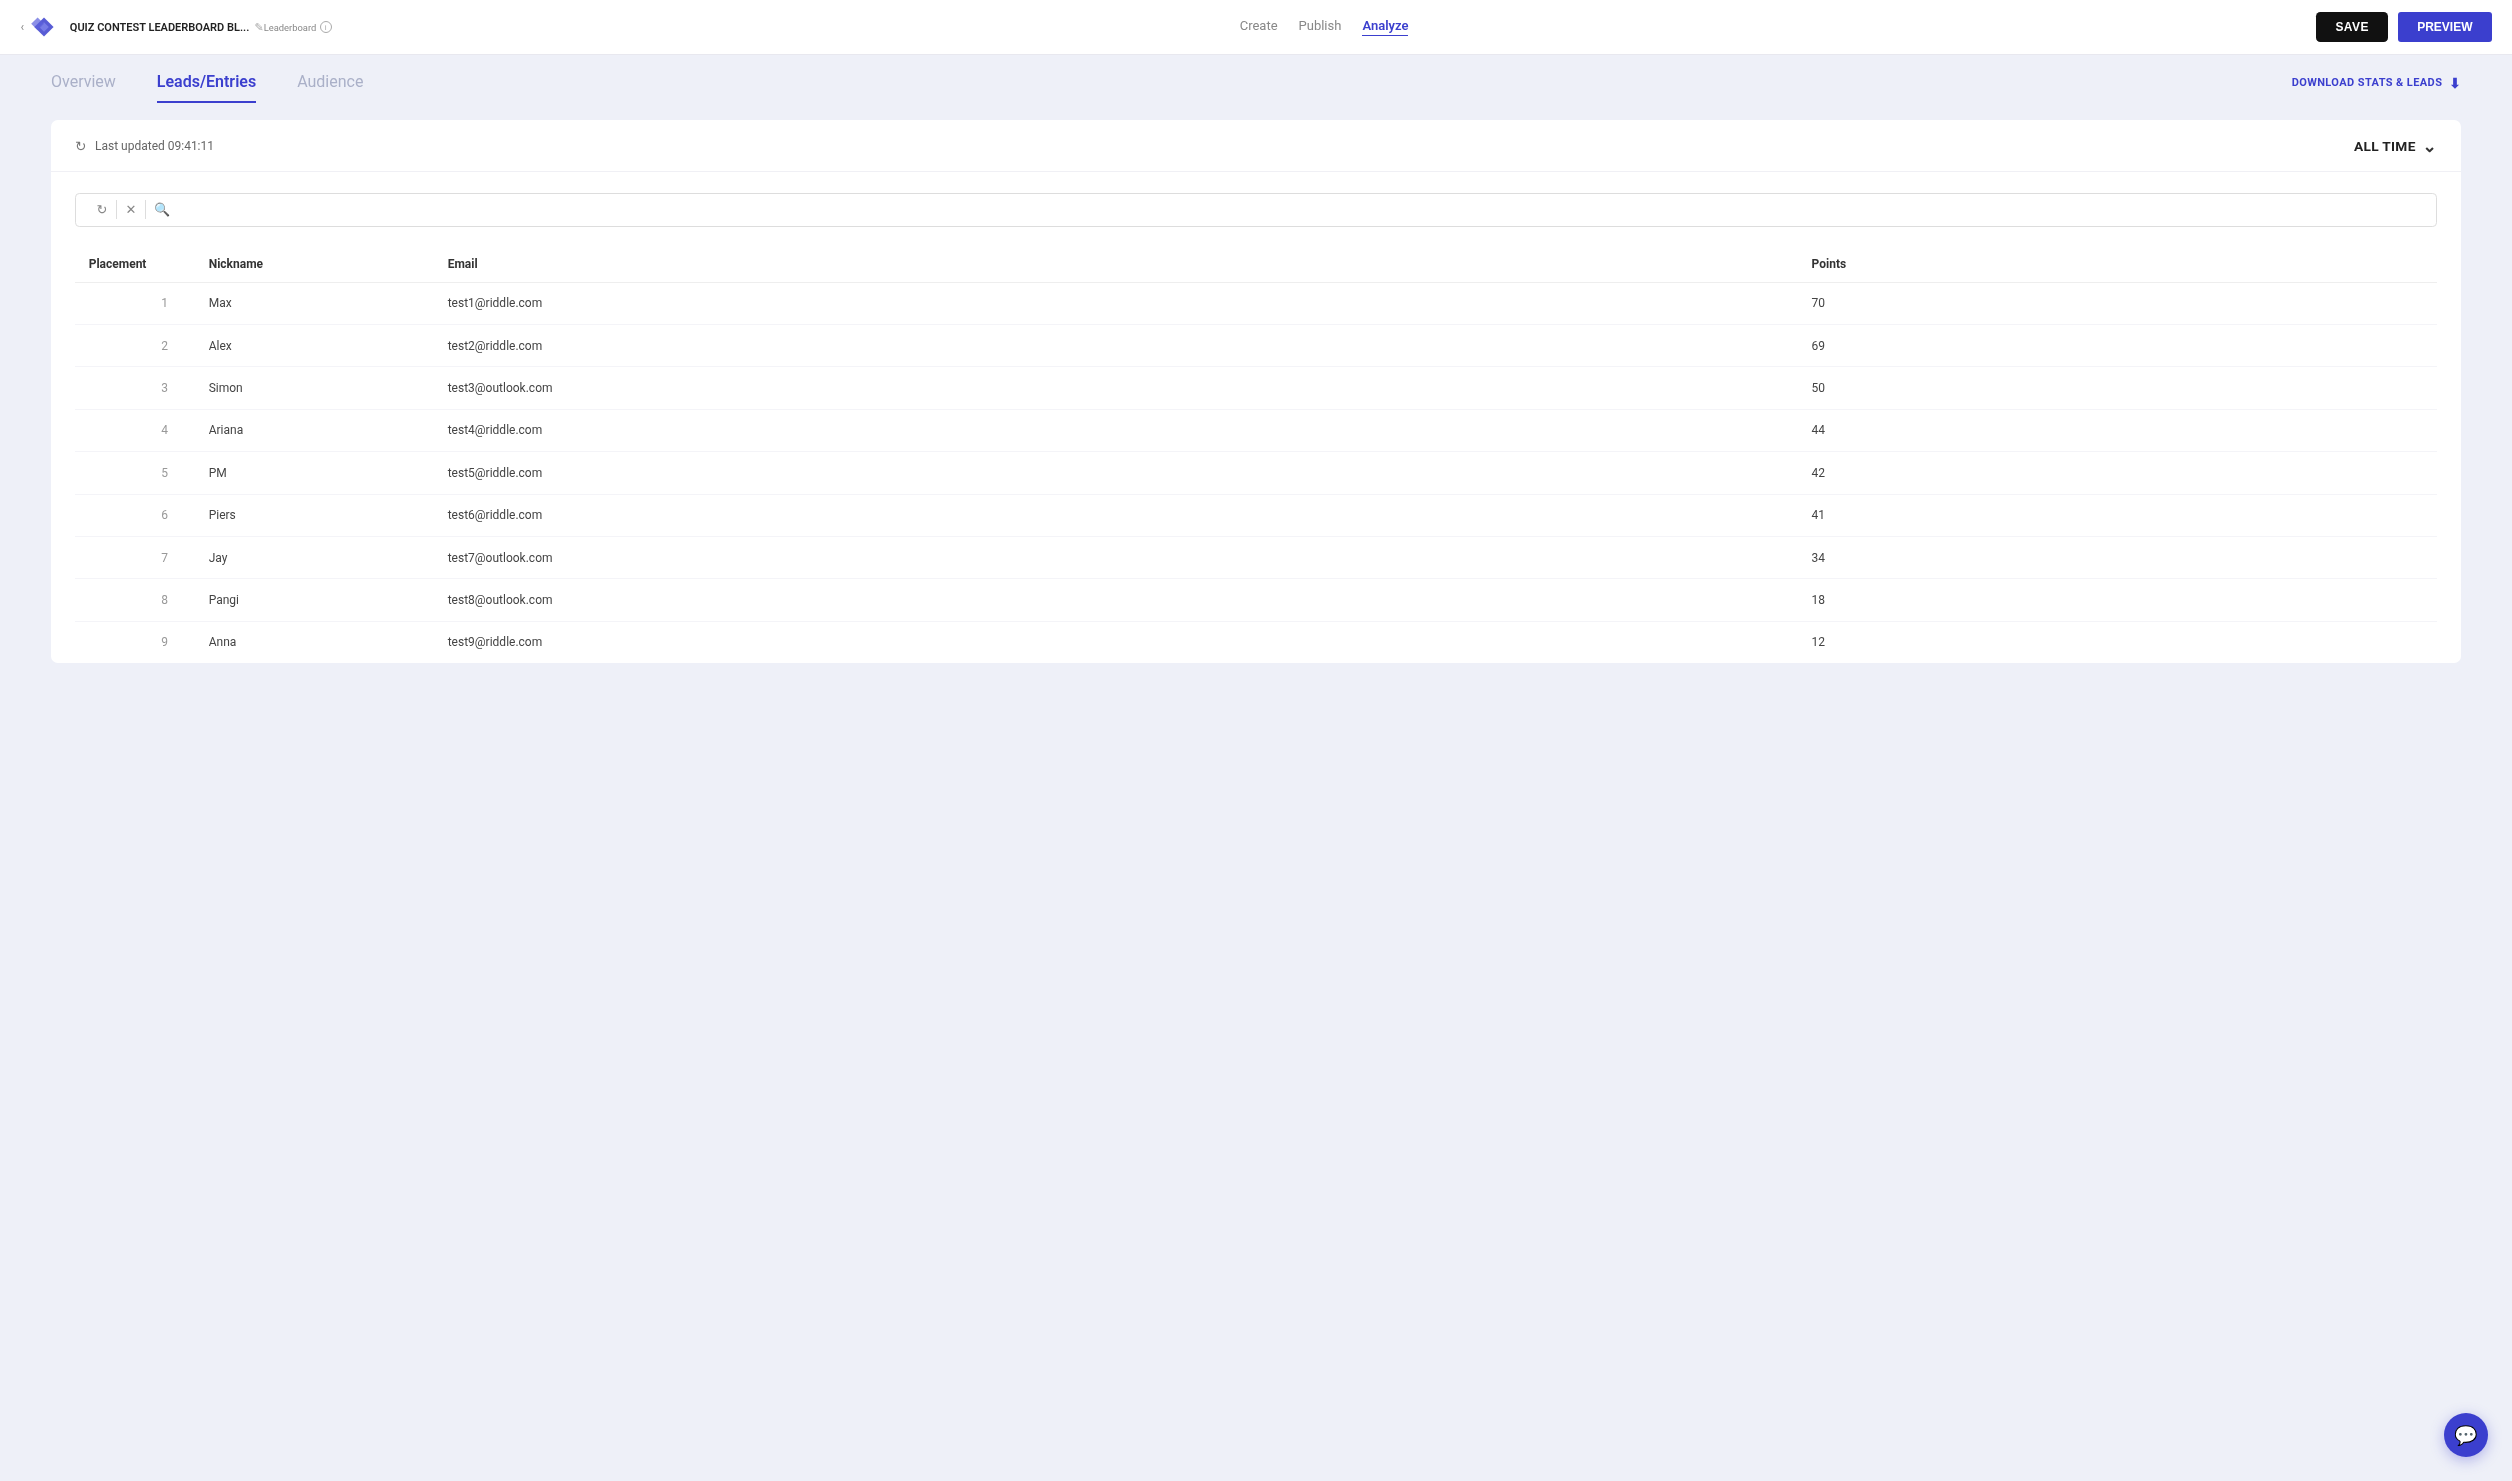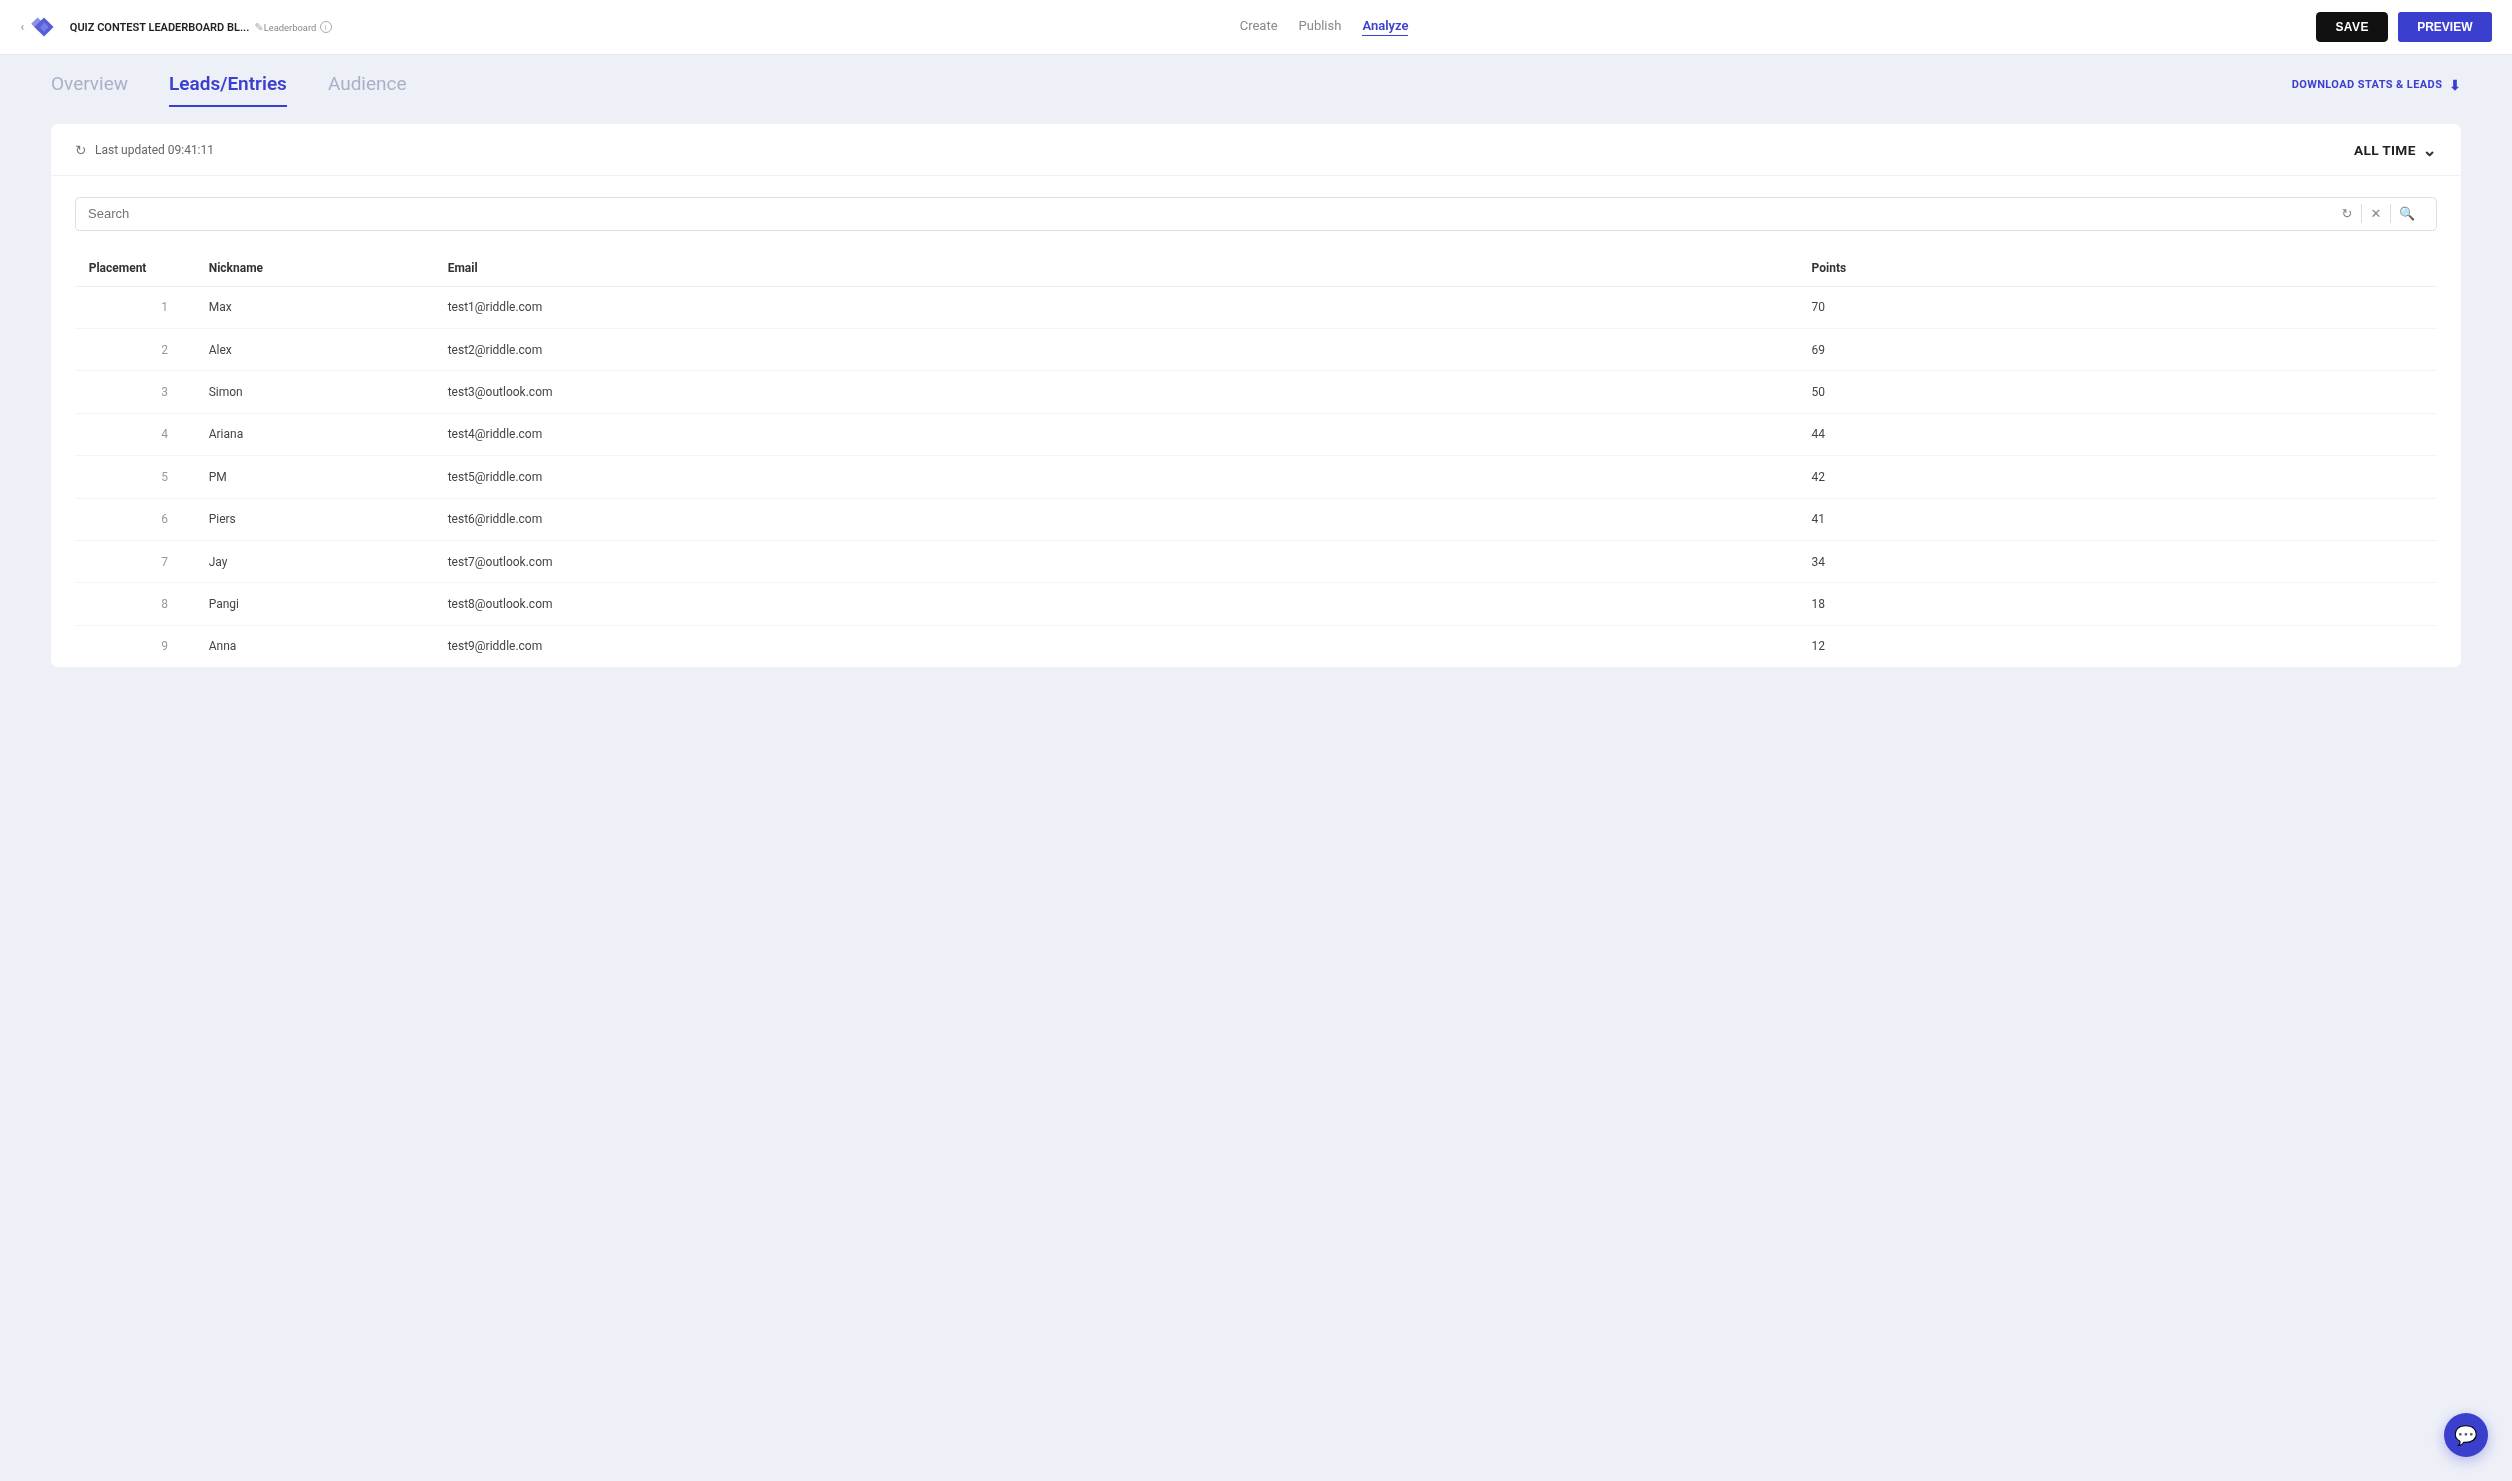--- a/index.html
+++ b/index.html
@@ -131,21 +131,21 @@
       padding: 0 51px;
       padding-top: 17px;
       padding-bottom: 0;
       justify-content: space-between;
     }
     .tabs {
       display: flex;
       gap: 41px;
     }
     .tab-item {
-      font-size: 19px;
+      font-size: 16px;
       color: #aab0c8;
       cursor: pointer;
       padding-bottom: 10.3px;
       border-bottom: 2.6px solid transparent;
     }
     .tab-item.active {
       color: #3b3fce;
       font-weight: 600;
       border-bottom: 2.6px solid #3b3fce;
     }
@@ -388,21 +388,20 @@
         <span>Last updated 09:41:11</span>
       </div>
       <div class="time-selector">
         <span>ALL TIME</span>
         <span class="chevron-down">⌄</span>
       </div>
     </div>
 
     <div class="search-bar-container">
       <div class="search-bar">
-        <input class="search-input" type="text" placeholder="Search" style="">
         <div class="search-actions">
           <button class="search-action-btn">↻</button>
           <button class="search-action-btn">✕</button>
           <button class="search-action-btn">🔍</button>
         </div>
       </div>
     </div>
 
     <div class="table-container">
       <div class="table-scroll-wrapper">

